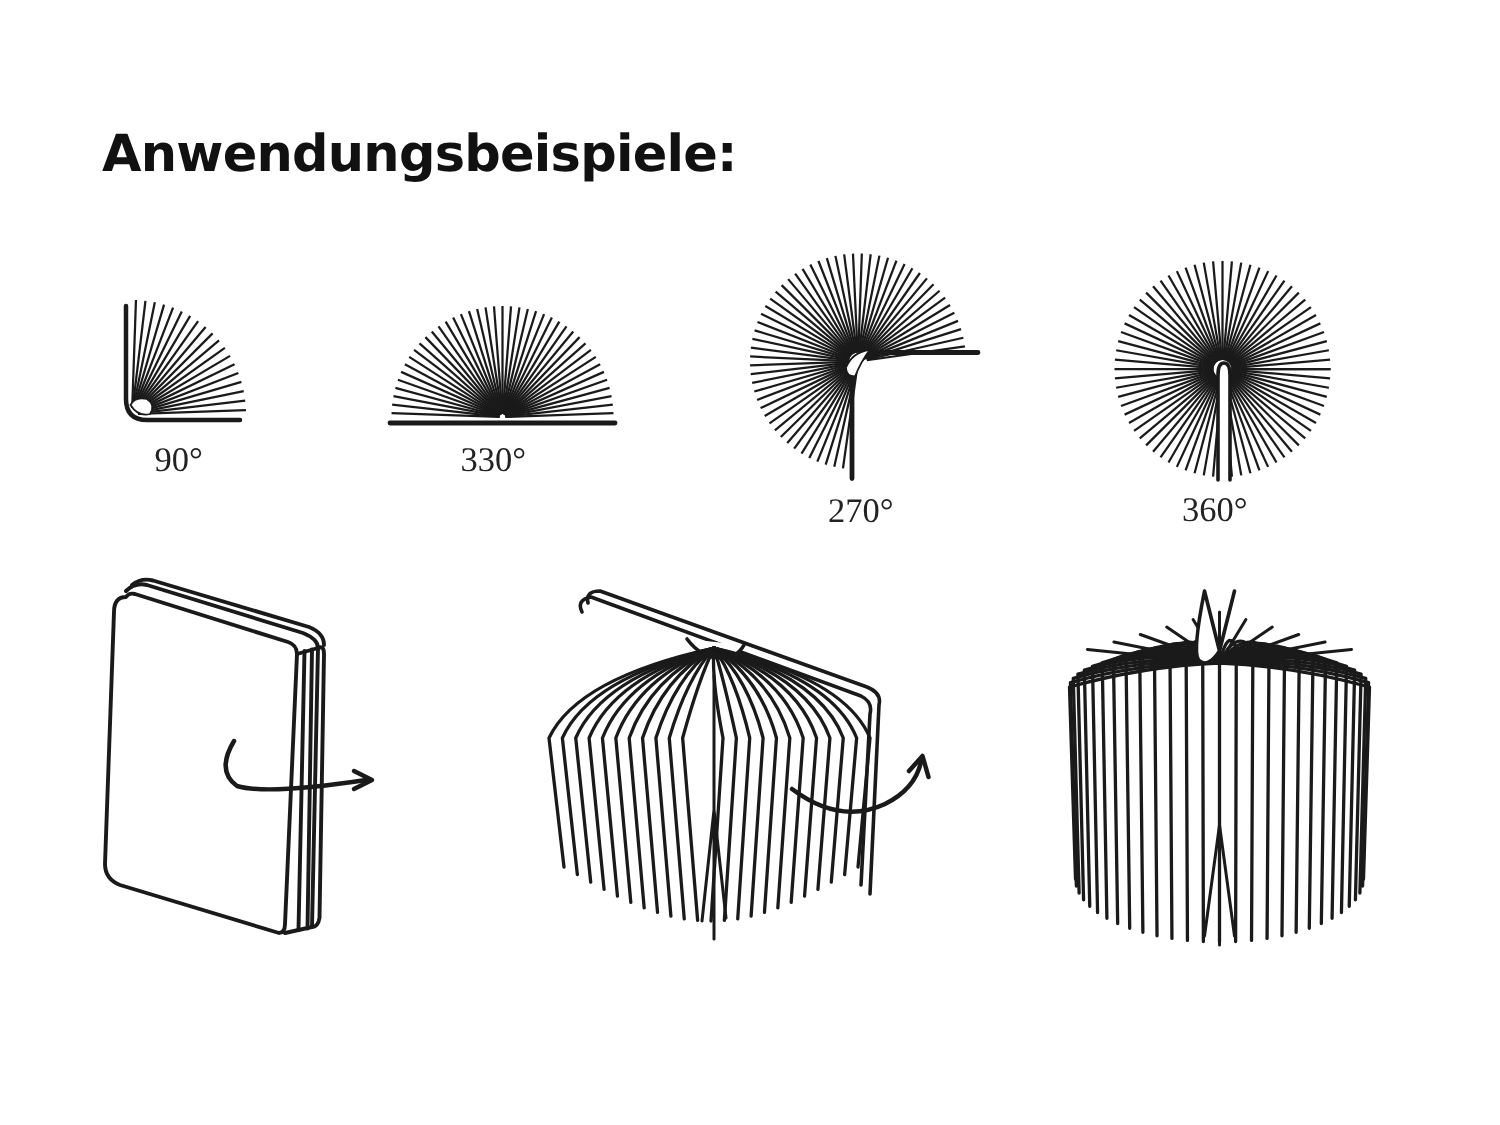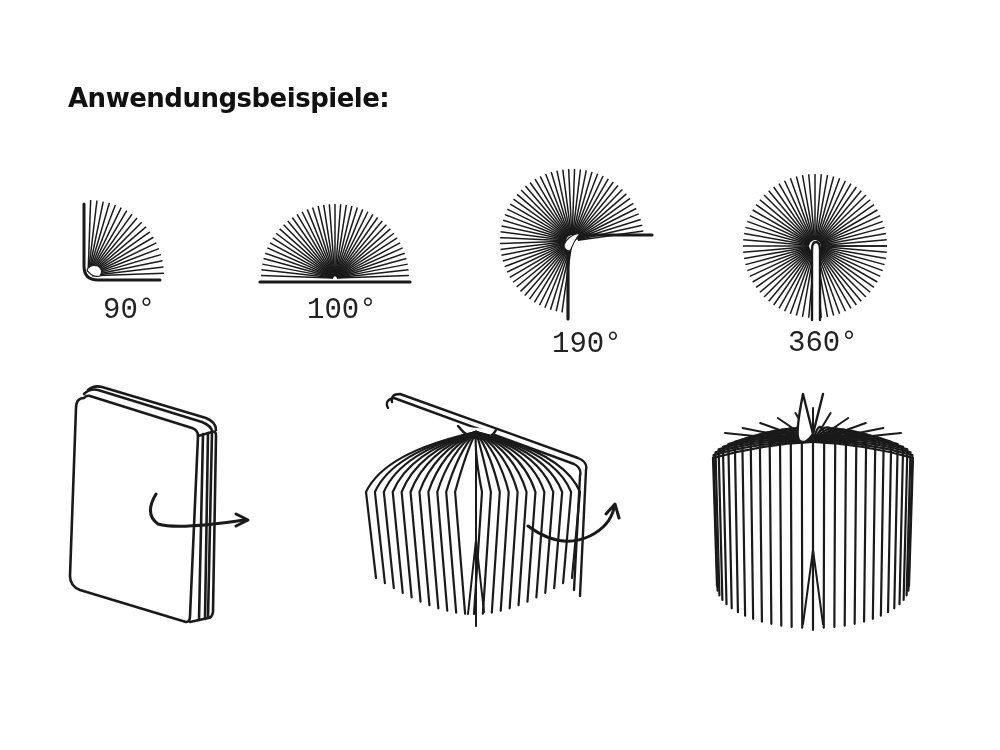--- a/index.html
+++ b/index.html
@@ -1,20 +1,20 @@
 <!DOCTYPE html>
 <html><head>
   <meta charset="utf-8">
   <style>
     html, body { margin: 0; padding: 0; background: #ffffff; }
     body { width: 1000px; height: 750px; position: relative; overflow: hidden; font-family: "Liberation Sans", sans-serif; color: #1a1a1a; }
-    .title { position: absolute; left: 68px; top: 83px; font-family: "DejaVu Sans", sans-serif; font-weight: bold; font-size: 26px; letter-spacing: -0.5px; color: #111; margin: 0; }
+    .title { position: absolute; left: 68px; top: 83px; font-family: "DejaVu Sans", sans-serif; font-weight: bold; font-size: 34px; letter-spacing: -0.5px; color: #111; margin: 0; }
     .fan { position: absolute; }
     .fan svg { display: block; overflow: visible; }
-    .angle-label { position: absolute; font-family: Liberation Mono, monospace; font-size: 29px; color: #222; }
+    .angle-label { position: absolute; font-family: Liberation Serif, serif; font-size: 23px; color: #222; }
     .illus { position: absolute; }
     .illus svg { display: block; overflow: visible; }
   </style>
 </head>
 <body>
 
 <h1 class="title">Anwendungsbeispiele:</h1>
 
 <div class="fan" style="left:78px; top:200px;">
   <svg id="fan90" width="90" height="90" viewBox="0 0 90 90">
@@ -82,21 +82,21 @@
       <line x1="75.24070285426677" y1="77.04875158185945" x2="11.906005607870384" y2="42.803808528799614" stroke="#1a1a1a" stroke-width="1.5"></line>
       <line x1="75.1729090847148" y1="77.1865267138484" x2="9.397636134447538" y2="47.90148841239077" stroke="#1a1a1a" stroke-width="1.5"></line>
       <line x1="75.11588509442541" y1="77.32909686049949" x2="7.28774849374004" y2="53.17658383848112" stroke="#1a1a1a" stroke-width="1.5"></line>
       <line x1="75.06996701105538" y1="77.47562164271827" x2="5.5887794090489535" y2="58.598000780576044" stroke="#1a1a1a" stroke-width="1.5"></line>
       <line x1="75.03542549854262" y1="77.62523737082856" x2="4.310743446077041" y2="64.13378272065638" stroke="#1a1a1a" stroke-width="1.5"></line>
       <line x1="75.0124641616788" y1="77.77706213558734" x2="3.4611739821158665" y2="69.75129901673193" stroke="#1a1a1a" stroke-width="1.5"></line>
       <line x1="75.0012183459618" y1="77.930201006595" x2="3.045078800586907" y2="75.41743724401495" stroke="#1a1a1a" stroke-width="1.5"></line>
       <path d="M2 82 L152 82" stroke="#1a1a1a" stroke-width="3.2" fill="none" stroke-linecap="round" stroke-linejoin="round"></path>
     </svg>
 </div>
-<div class="angle-label" style="left:307px; top:294px;">100°</div>
+<div class="angle-label" style="left:307px; top:294px;">330°</div>
 
 <div class="fan" style="left:500px; top:165px;">
   <svg id="fan270" width="160" height="160" viewBox="0 0 160 160">
       <line x1="77.94160841244943" y1="75.16496139423961" x2="143.29930094939306" y2="65.97953673087528" stroke="#1a1a1a" stroke-width="1.5"></line>
       <line x1="77.8531219838881" y1="74.68054441464453" x2="142.23746380665727" y2="60.166532975734285" stroke="#1a1a1a" stroke-width="1.5"></line>
       <line x1="77.72520995674236" y1="74.20501505543415" x2="140.7025194809084" y2="54.460180665209805" stroke="#1a1a1a" stroke-width="1.5"></line>
       <line x1="77.55873392389378" y1="73.74157639860181" x2="138.70480708672545" y2="48.898916783221765" stroke="#1a1a1a" stroke-width="1.5"></line>
       <line x1="77.35481523857285" y1="73.29335008529955" x2="136.25778286287425" y2="43.52020102359458" stroke="#1a1a1a" stroke-width="1.5"></line>
       <line x1="77.11482746112111" y1="72.86335528901321" x2="133.37792953345325" y2="38.36026346815849" stroke="#1a1a1a" stroke-width="1.5"></line>
       <line x1="76.84038710693068" y1="72.45448837894173" x2="130.0846452831682" y2="33.4538605473008" stroke="#1a1a1a" stroke-width="1.5"></line>
@@ -145,21 +145,21 @@
       <line x1="68.86335528901321" y1="81.11482746112111" x2="34.36026346815848" y2="137.37792953345325" stroke="#1a1a1a" stroke-width="1.5"></line>
       <line x1="69.29335008529955" y1="81.35481523857285" x2="39.52020102359456" y2="140.25778286287422" stroke="#1a1a1a" stroke-width="1.5"></line>
       <line x1="69.74157639860181" y1="81.55873392389378" x2="44.89891678322175" y2="142.70480708672545" stroke="#1a1a1a" stroke-width="1.5"></line>
       <line x1="70.20501505543415" y1="81.72520995674236" x2="50.46018066520978" y2="144.7025194809084" stroke="#1a1a1a" stroke-width="1.5"></line>
       <line x1="70.68054441464452" y1="81.8531219838881" x2="56.16653297573426" y2="146.23746380665727" stroke="#1a1a1a" stroke-width="1.5"></line>
       <line x1="71.16496139423961" y1="81.94160841244943" x2="61.979536730875324" y2="147.29930094939306" stroke="#1a1a1a" stroke-width="1.5"></line>
       <path d="M68 154 L68 90 Q68 72 86 70 L152 70" stroke="#1a1a1a" stroke-width="3.2" fill="none" stroke-linecap="round" stroke-linejoin="round"></path>
       <path d="M64 80 Q68 70 80 68 Q74 76 70 86 Q64 86 64 80 Z" stroke="#1a1a1a" stroke-width="1.2" fill="#ffffff" stroke-linecap="round" stroke-linejoin="round"></path>
     </svg>
 </div>
-<div class="angle-label" style="left:552px; top:328px;">190°</div>
+<div class="angle-label" style="left:552px; top:328px;">270°</div>
 
 <div class="fan" style="left:740px; top:172px;">
   <svg id="fan360" width="150" height="150" viewBox="0 0 150 150">
       <line x1="81" y1="74" x2="147" y2="74" stroke="#1a1a1a" stroke-width="1.5"></line>
       <line x1="80.97716818855048" y1="73.47706554351404" x2="146.7260182626057" y2="67.72478652216861" stroke="#1a1a1a" stroke-width="1.5"></line>
       <line x1="80.90884651807325" y1="72.95811093399841" x2="145.90615821687896" y2="61.49733120798102" stroke="#1a1a1a" stroke-width="1.5"></line>
       <line x1="80.79555495773441" y1="72.44708572938488" x2="144.54665949281292" y2="55.36502875261851" stroke="#1a1a1a" stroke-width="1.5"></line>
       <line x1="80.63815572471545" y1="71.94787914004598" x2="142.6578686965854" y2="49.37454968055185" stroke="#1a1a1a" stroke-width="1.5"></line>
       <line x1="80.4378467222199" y1="71.4642904295558" x2="140.2541606666388" y2="43.571485154669645" stroke="#1a1a1a" stroke-width="1.5"></line>
       <line x1="80.19615242270663" y1="71" x2="137.35382907247958" y2="38.00000000000001" stroke="#1a1a1a" stroke-width="1.5"></line>

